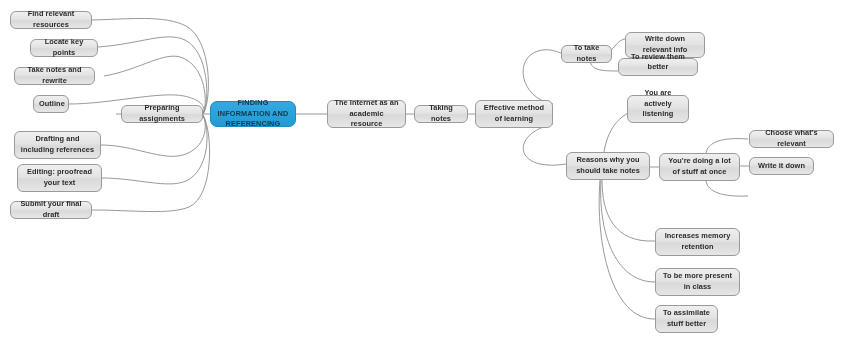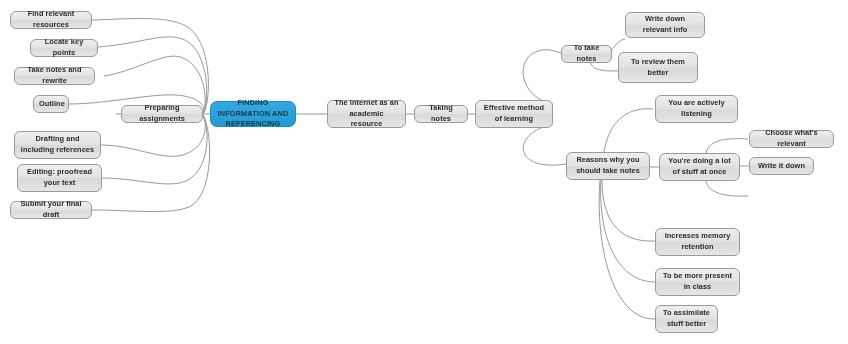--- a/index.html
+++ b/index.html
@@ -146,33 +146,33 @@
   </div>
 
   <div class="node" style="left:475px; top:100px; width:78px; height:28px;">
     <span>Effective method of learning</span>
   </div>
 
   <div class="node" style="left:561px; top:45px; width:51px; height:18px;">
     <span>To take notes</span>
   </div>
 
-  <div class="node" style="left:625px; top:12px; width:80px; height:26px;">
+  <div class="node" style="left:625px; top:32px; width:80px; height:26px;">
     <span>Write down relevant info</span>
   </div>
 
-  <div class="node" style="left:618px; top:52px; width:80px; height:31px;">
+  <div class="node" style="left:618px; top:58px; width:80px; height:18px;align-items:flex-end;">
     <span>To review them better</span>
   </div>
 
   <div class="node" style="left:566px; top:152px; width:84px; height:28px;">
     <span>Reasons why you should take notes</span>
   </div>
 
-  <div class="node" style="left:655px; top:95px; width:83px; height:28px;">
+  <div class="node" style="left:627px; top:95px; width:62px; height:28px;align-items:flex-end;">
     <span>You are actively listening</span>
   </div>
 
   <div class="node" style="left:659px; top:153px; width:81px; height:28px;">
     <span>You're doing a lot of stuff at once</span>
   </div>
 
   <div class="node" style="left:749px; top:130px; width:85px; height:18px;">
     <span>Choose what's relevant</span>
   </div>

